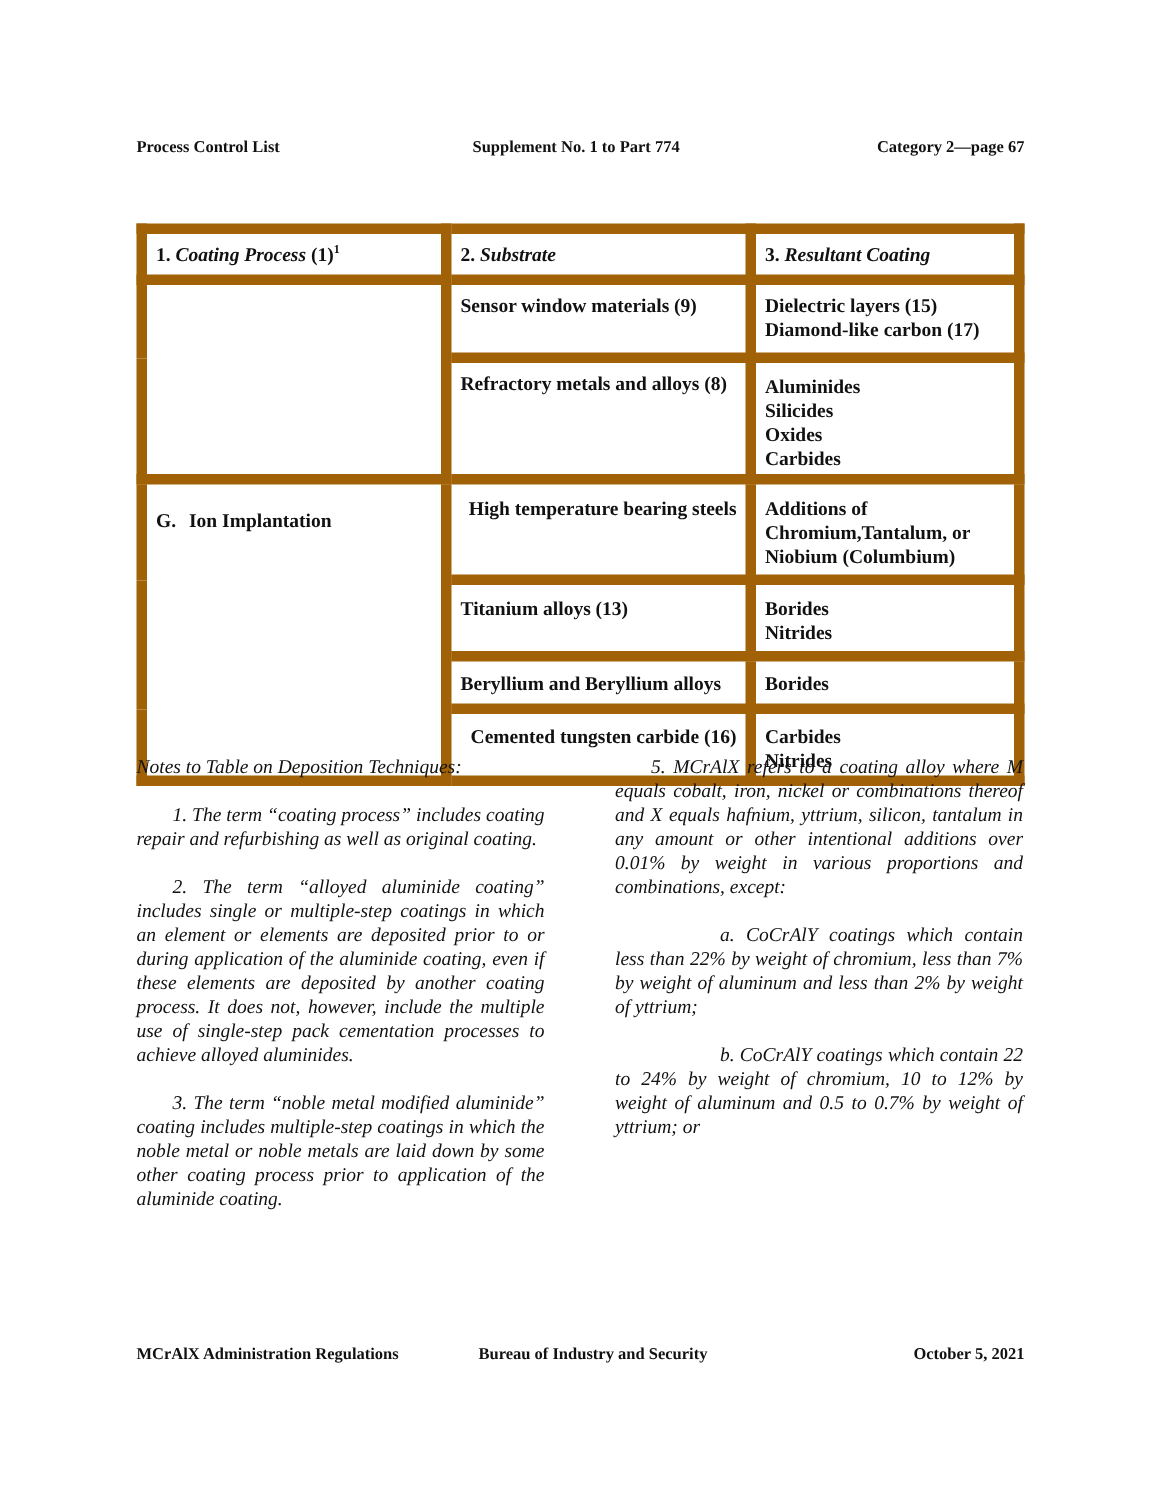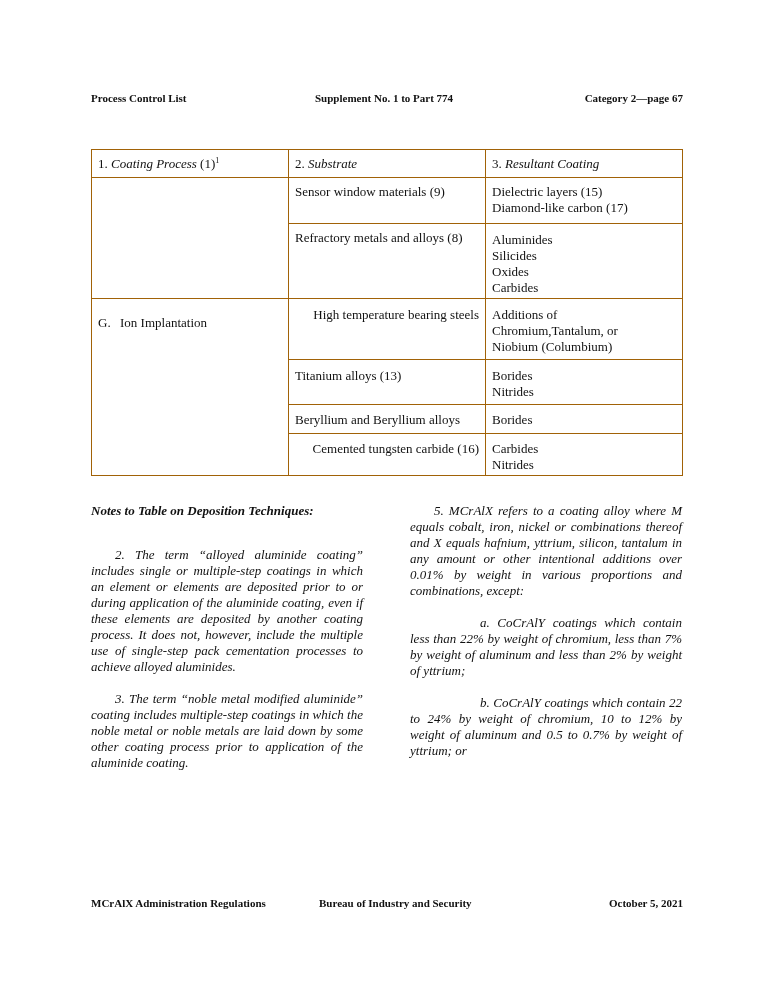--- a/index.html
+++ b/index.html
@@ -9,36 +9,36 @@
   .hdr { top: 92px; }
   .ftr { top: 897px; }
   .hdr span, .ftr span { position: absolute; top: 0; white-space: nowrap; }
   .c-left { left: 0; }
   .c-mid { left: 224px; }
   .c-mid2 { left: 228px; }
   .c-right { right: 0; }
 
   table.dep { position: absolute; left: 91px; top: 149px; width: 592px; border-collapse: collapse;
               font-size: 13px; line-height: 16px; }
-  table.dep td { border: 1px solid #a16207; vertical-align: top; padding: 6px 6px 3px 6px; }
+  table.dep td { border: 7px solid #a16207; vertical-align: top; padding: 6px 6px 3px 6px; font-weight: bold; }
   table.dep td.col1 { width: 184px; }
   table.dep td.col2 { width: 184px; }
   table.dep tr.head td { height: 16px; padding-top: 6px; padding-bottom: 5px; }
   .line { display: block; }
   .ital { font-style: italic; }
   sup { font-size: 8px; vertical-align: super; line-height: 0; }
   .g-letter { display: inline-block; width: 22px; }
 
   .notes { position: absolute; top: 503px; width: 272px; font-size: 13px; line-height: 16px;
            font-style: italic; text-align: justify; }
   .notes.left { left: 91px; }
   .notes.right { left: 410px; }
   .notes p { margin: 0 0 16px 0; text-indent: 24px; }
   .notes p.sub { text-indent: 70px; }
-  .notes .title { font-weight: bold; text-indent: 0; margin-bottom: 28px; }
+  .notes .title { font-weight: normal; text-indent: 0; margin-bottom: 16px; }
   .notes p.cont { text-indent: 0; }
 </style>
 </head>
 <body>
 
 <div class="hdr">
   <span class="c-left">Process Control List</span>
   <span class="c-mid">Supplement No. 1 to Part 774</span>
   <span class="c-right">Category 2—page 67</span>
 </div>
@@ -96,20 +96,21 @@
     <td style="padding-top:7px;padding-bottom:2px;">
       <span class="line">Carbides</span>
       <span class="line">Nitrides</span>
     </td>
   </tr>
 </tbody>
   </table>
 
 <div class="notes left">
   <p class="title">Notes to Table on Deposition Techniques:</p>
+  <p>1. The term “coating process” includes coating repair and refurbishing as well as original coating.</p>
   <p>2. The term “alloyed aluminide coating” includes single or multiple-step coatings in which an element or elements are deposited prior to or during application of the aluminide coating, even if these elements are deposited by another coating process.  It does not, however, include the multiple use of single-step pack cementation processes to achieve alloyed aluminides.</p>
   <p>3. The term “noble metal modified aluminide” coating includes multiple-step coatings in which the noble metal or noble metals are laid down by some other coating process prior to application of the aluminide coating.</p>
 </div>
 
 <div class="notes right">
   <p>5. MCrAlX refers to a coating alloy where M equals cobalt, iron, nickel or combinations thereof and X equals hafnium, yttrium, silicon, tantalum in any amount or other intentional additions over 0.01% by weight in various proportions and combinations, except:</p>
   <p class="sub">a. CoCrAlY coatings which contain less than 22% by weight of chromium, less than 7% by weight of aluminum and less than 2% by weight of yttrium;</p>
   <p class="sub">b. CoCrAlY coatings which contain 22 to 24% by weight of chromium, 10 to 12% by weight of aluminum and 0.5 to 0.7% by weight of yttrium; or</p>
 </div>
 

